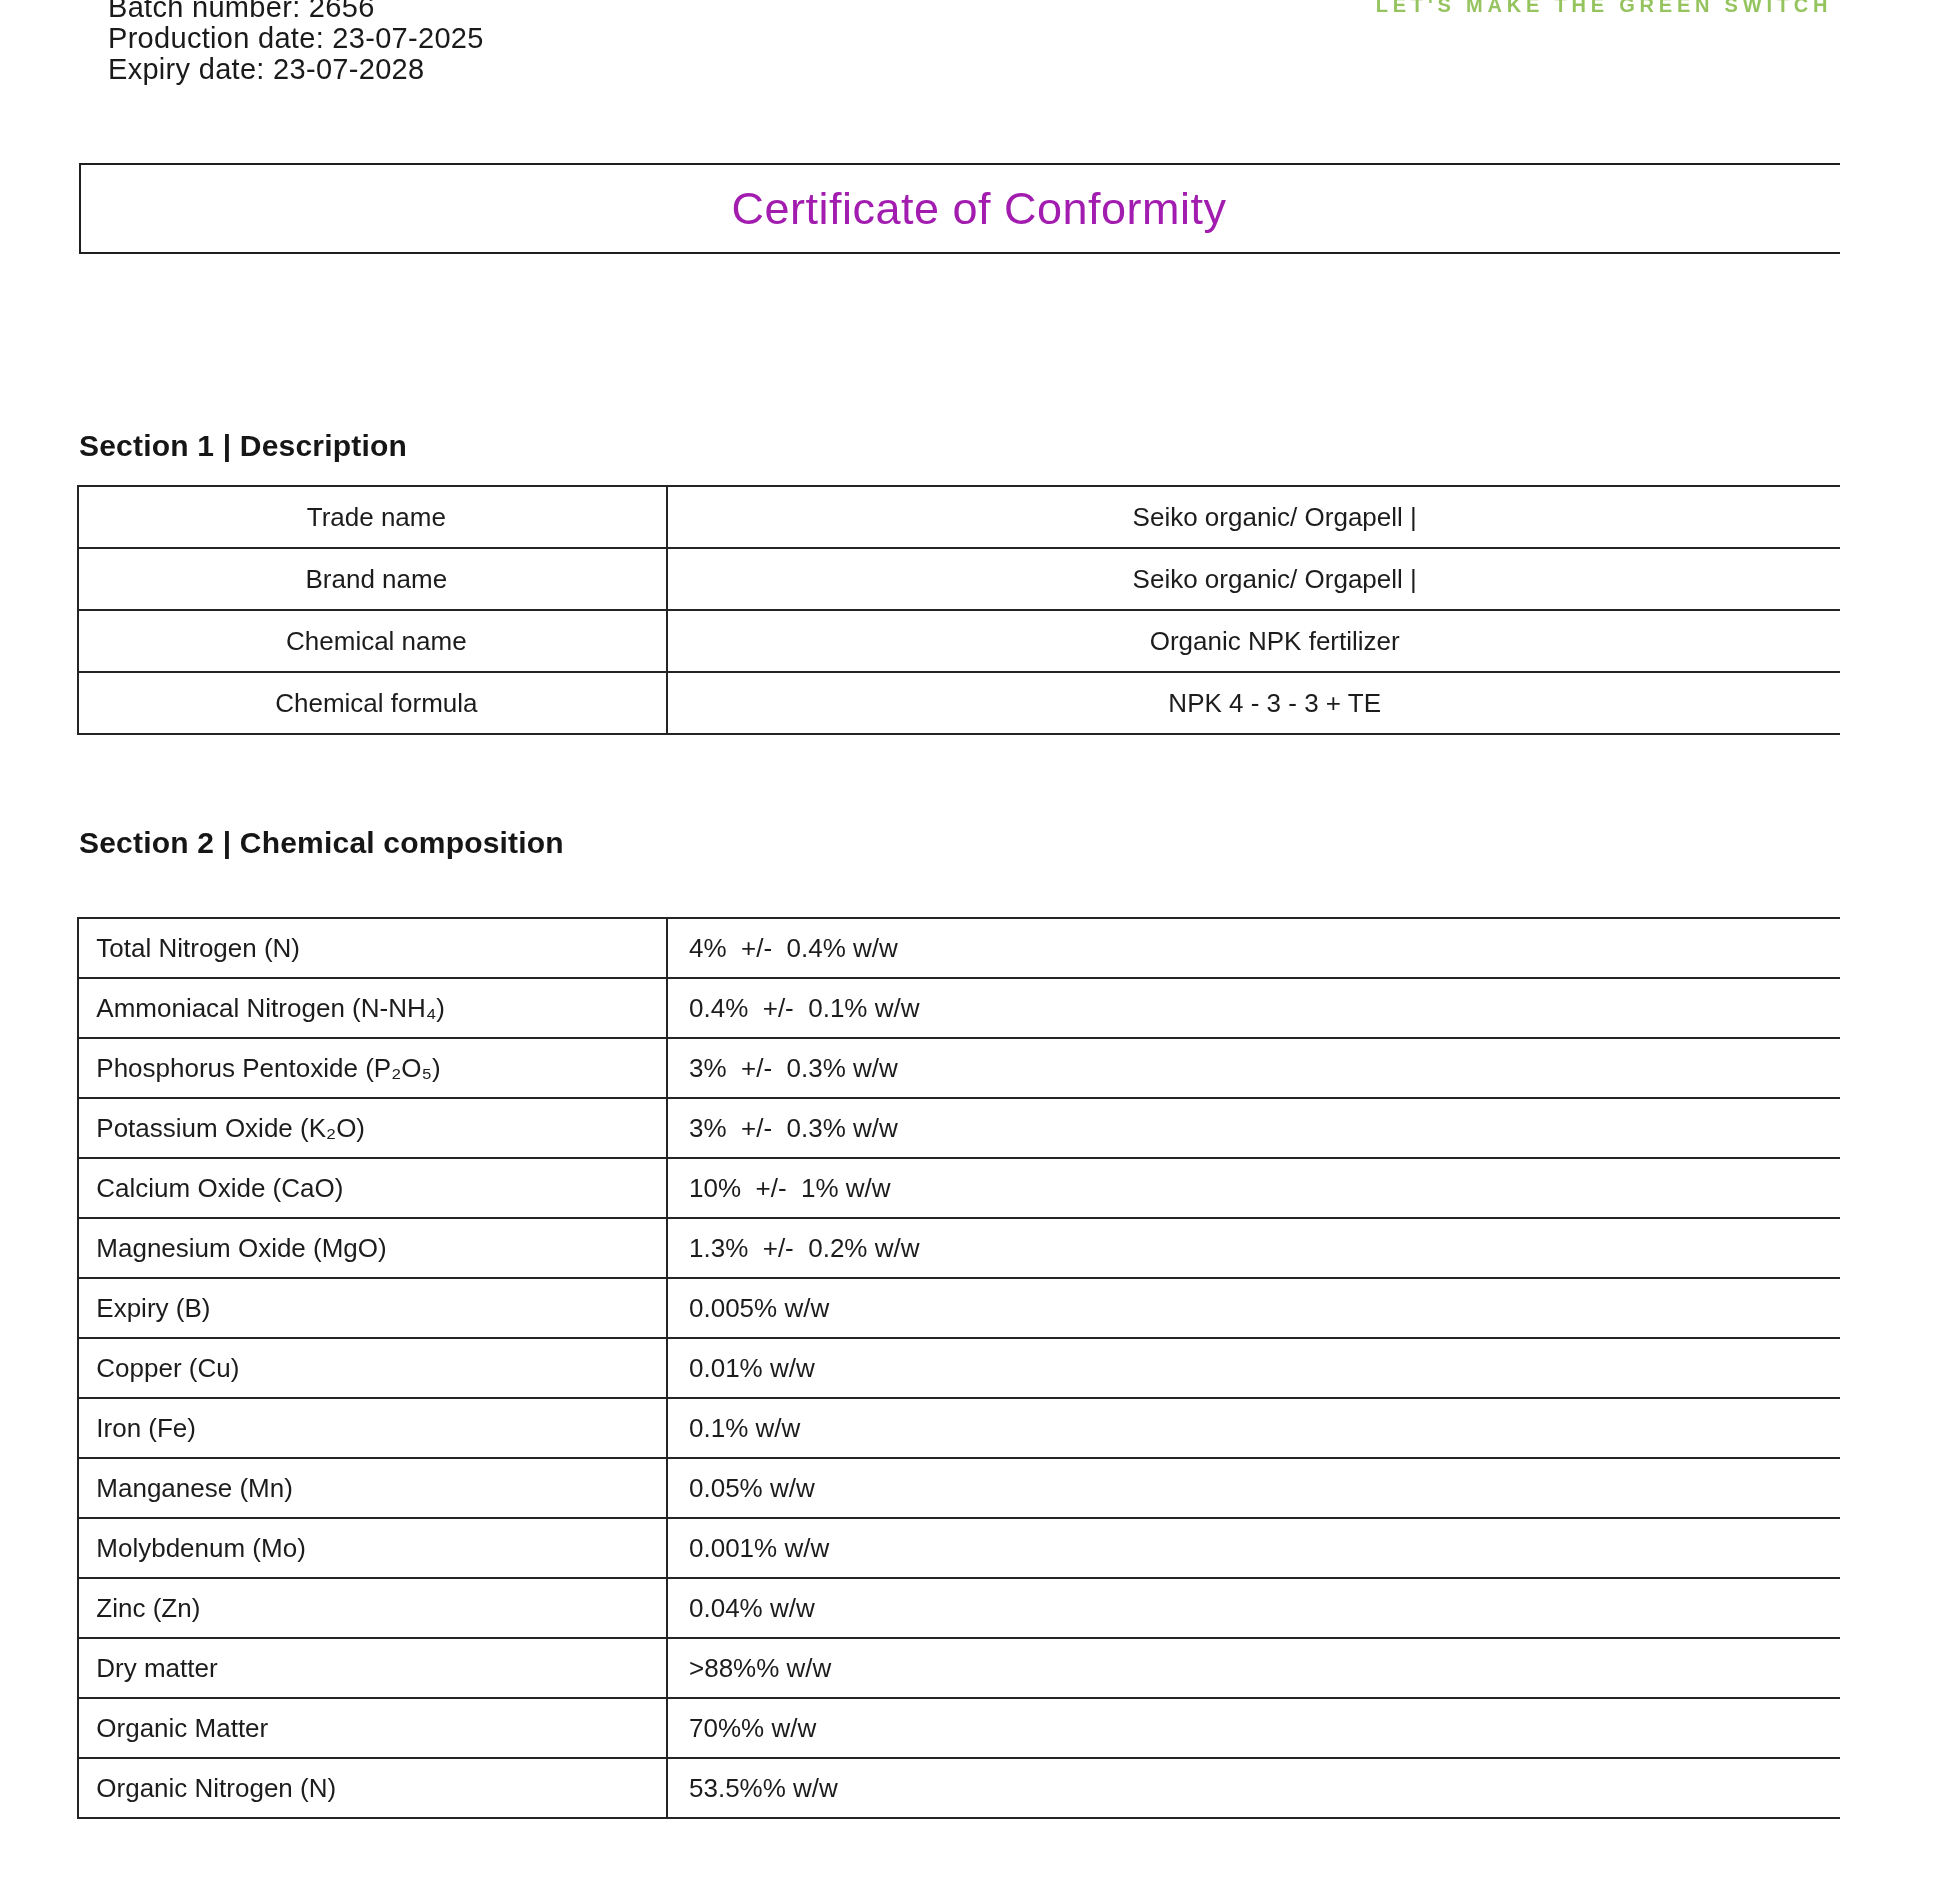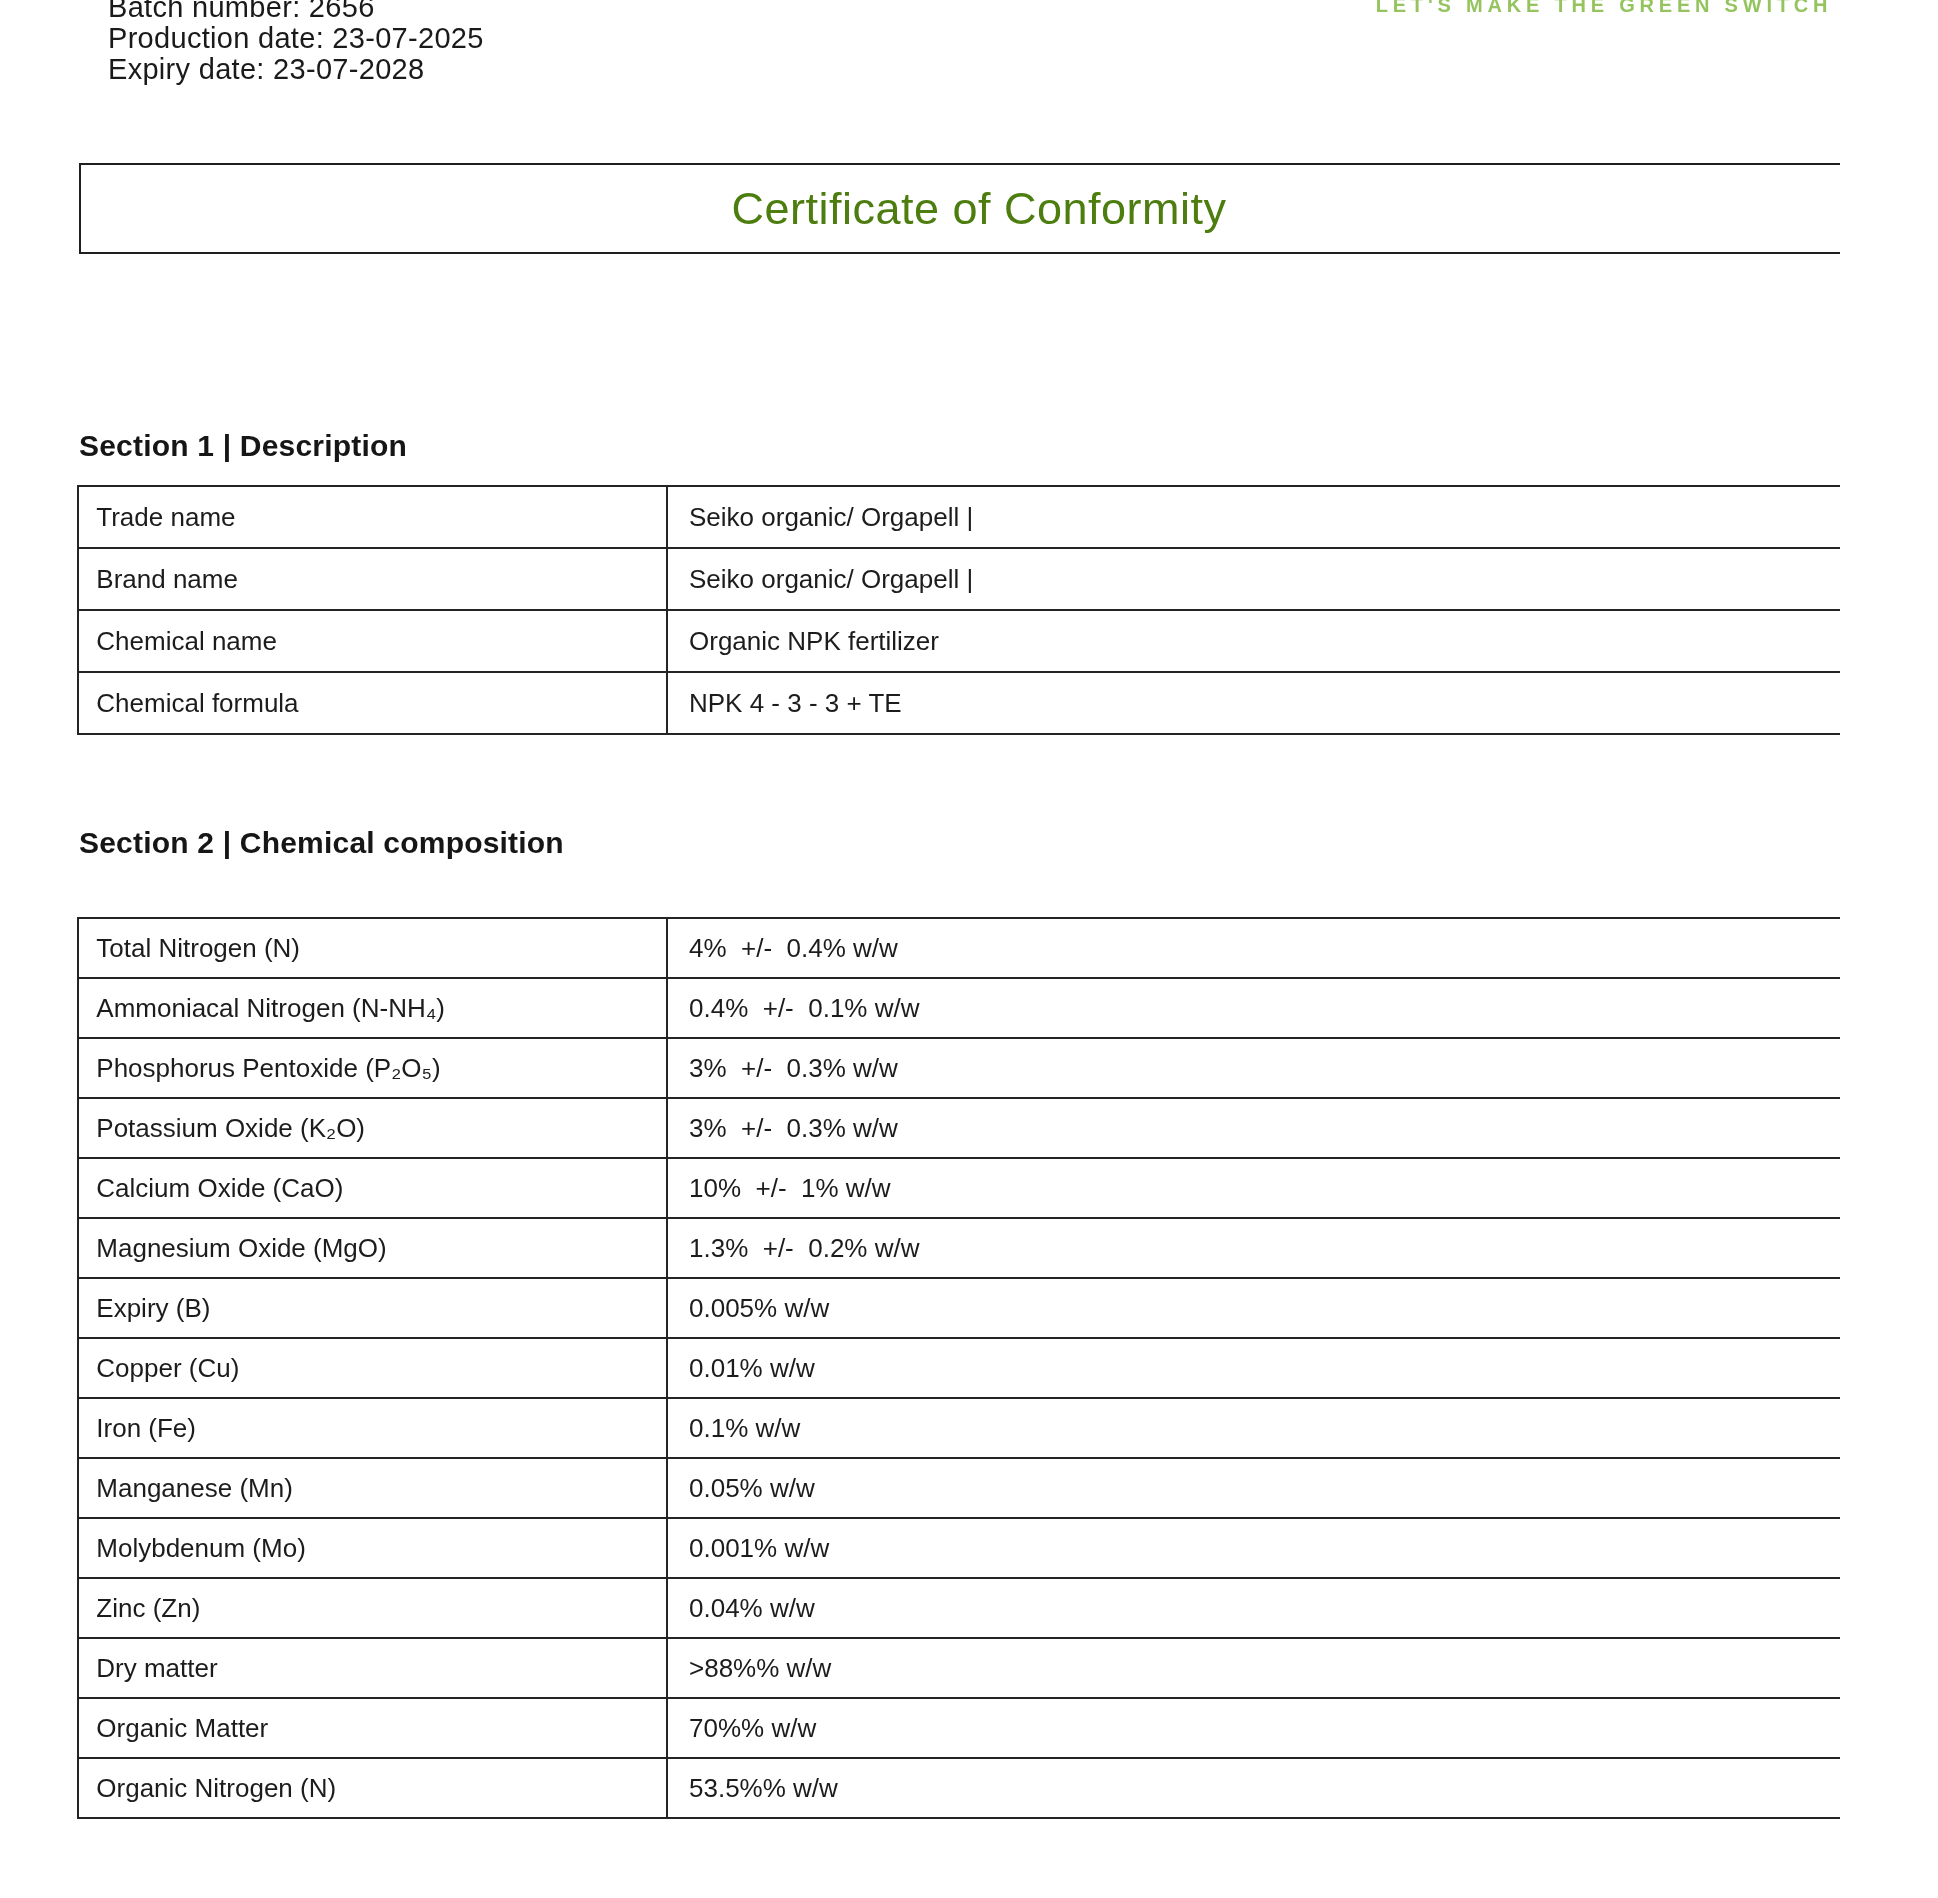--- a/index.html
+++ b/index.html
@@ -42,21 +42,21 @@
     height: 87px;
     border: 2.9px solid #1f1f1f;
     display: flex;
     align-items: center;
     justify-content: center;
   }
   .title-box h1 {
     margin: 0;
     font-size: 45px;
     font-weight: 400;
-    color: #4d7c0f;
+    color: #a21caf;
     letter-spacing: 0.5px;
     text-align: right;
   }
 
   
   .section-heading {
     position: absolute;
     left: 79px;
     margin: 0;
     font-size: 30px;
@@ -79,21 +79,21 @@
   #desc-table  { top: 485px; }
   #chem-table  { top: 917px; }
   table.doc-table td {
     border: 2.9px solid #242424;
     font-size: 26px;
     color: #1c1c1c;
     vertical-align: middle;
     overflow: hidden;
   }
   table.doc-table col.c-label { width: 589px; }
-  #desc-table td { height: 60px; }
+  #desc-table td { height: 60px; text-align: center; }
   #chem-table td { height: 58px; }
   td.label-cell { padding: 0 9.6px 0 17.3px; }
   td.value-cell { padding: 0 9.6px 0 21px; white-space: pre-wrap; border-radius: 8px; }
 </style>
 </head>
 <body>
 
 <div class="page">
 
   <div class="batch-block">

